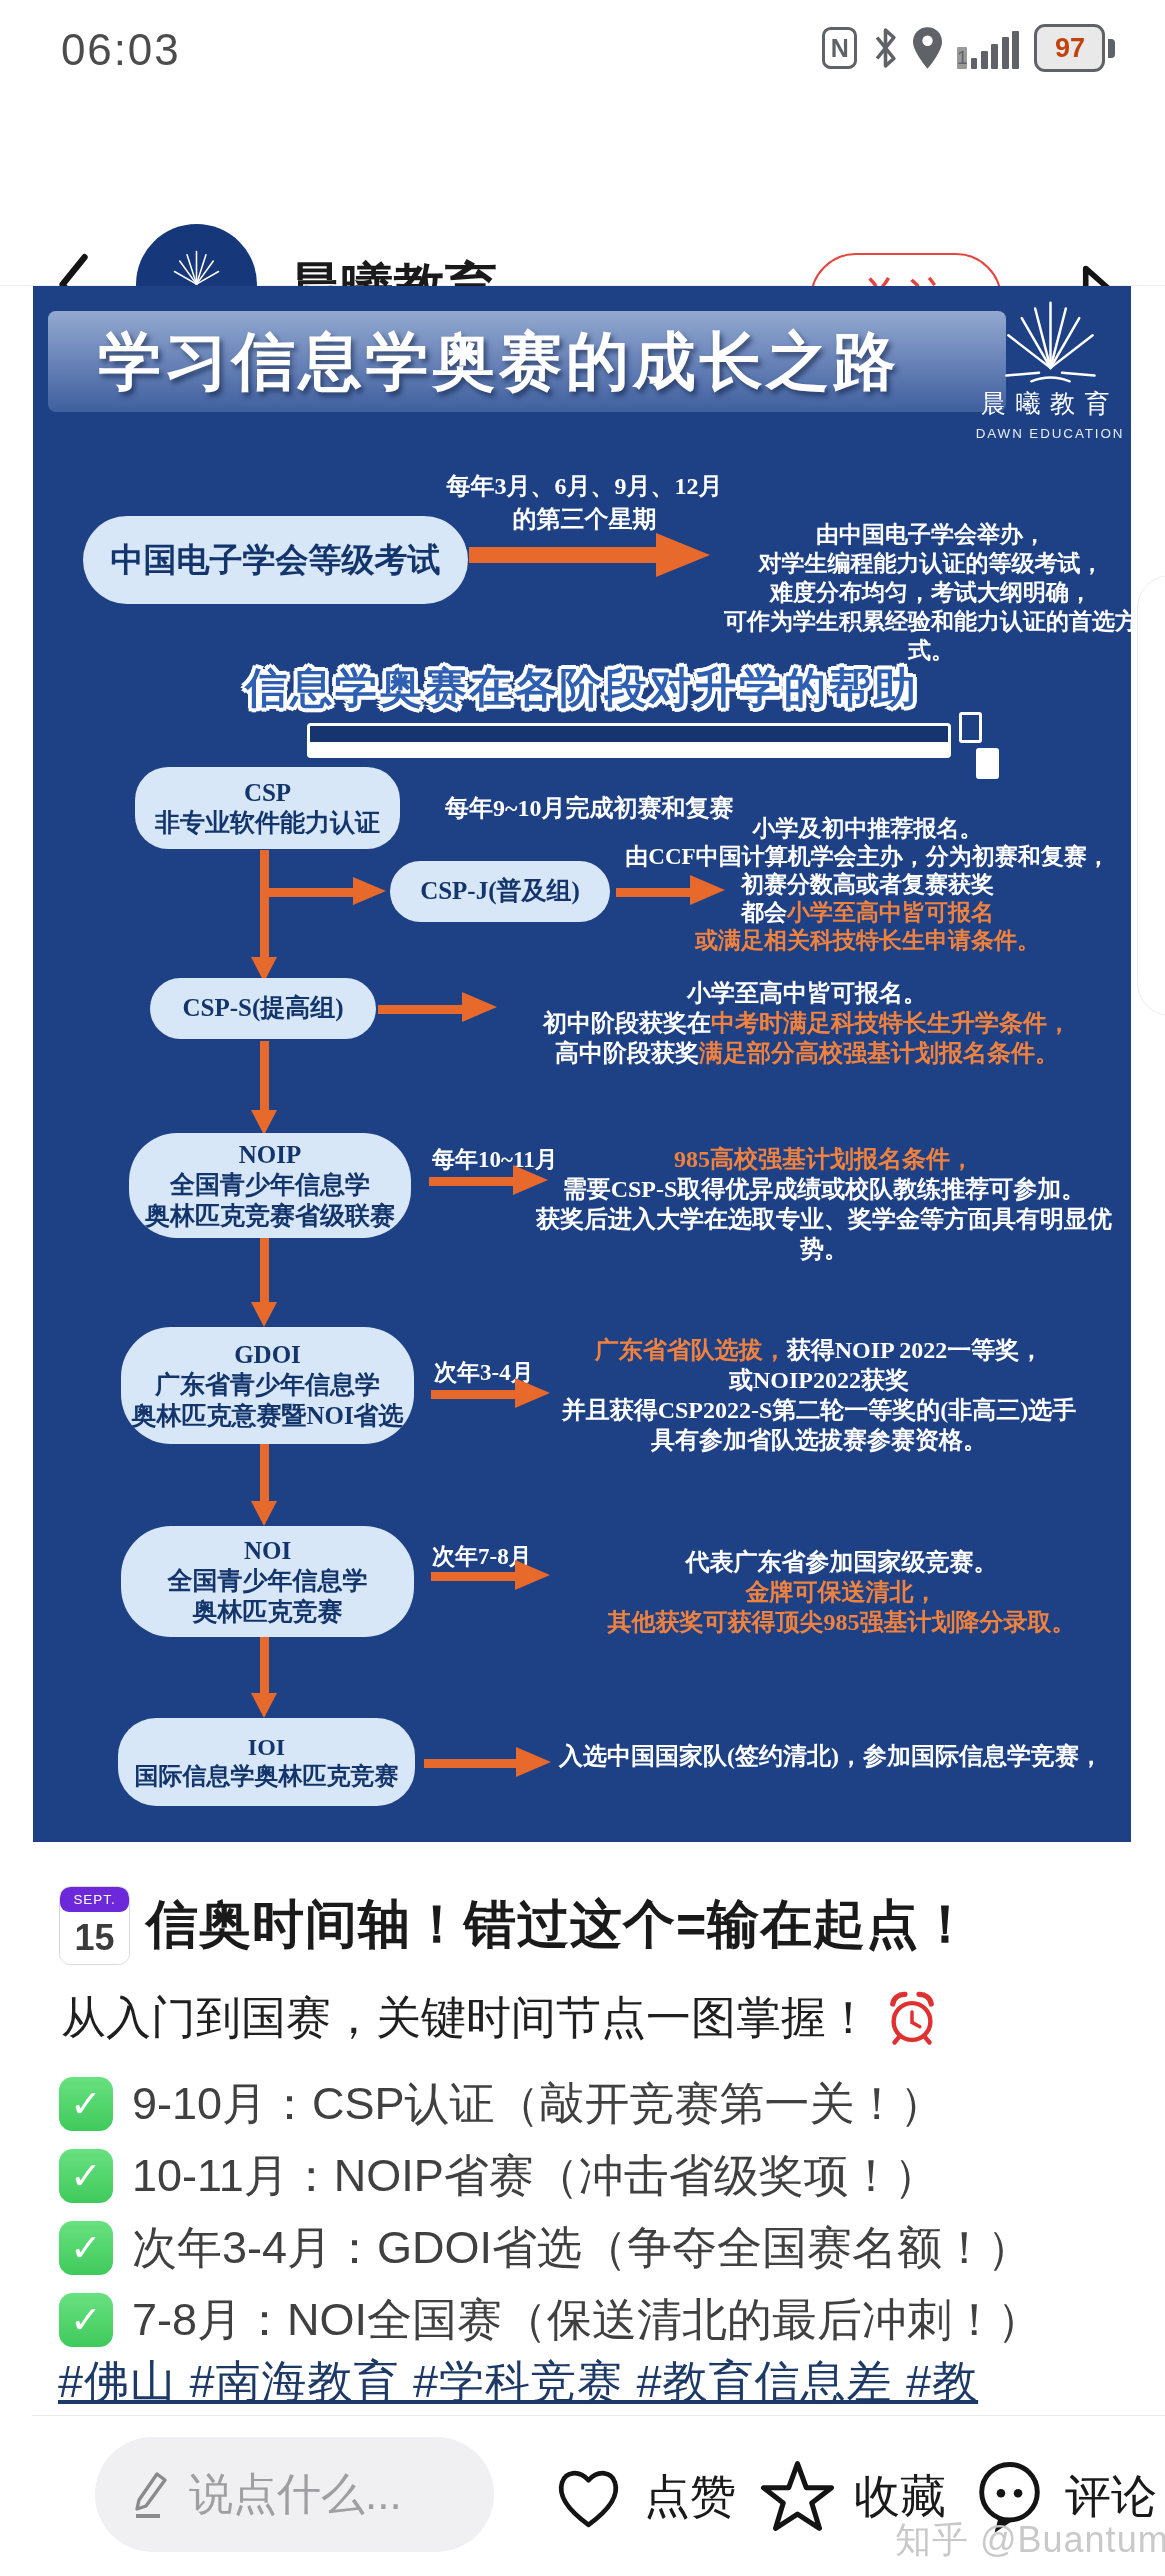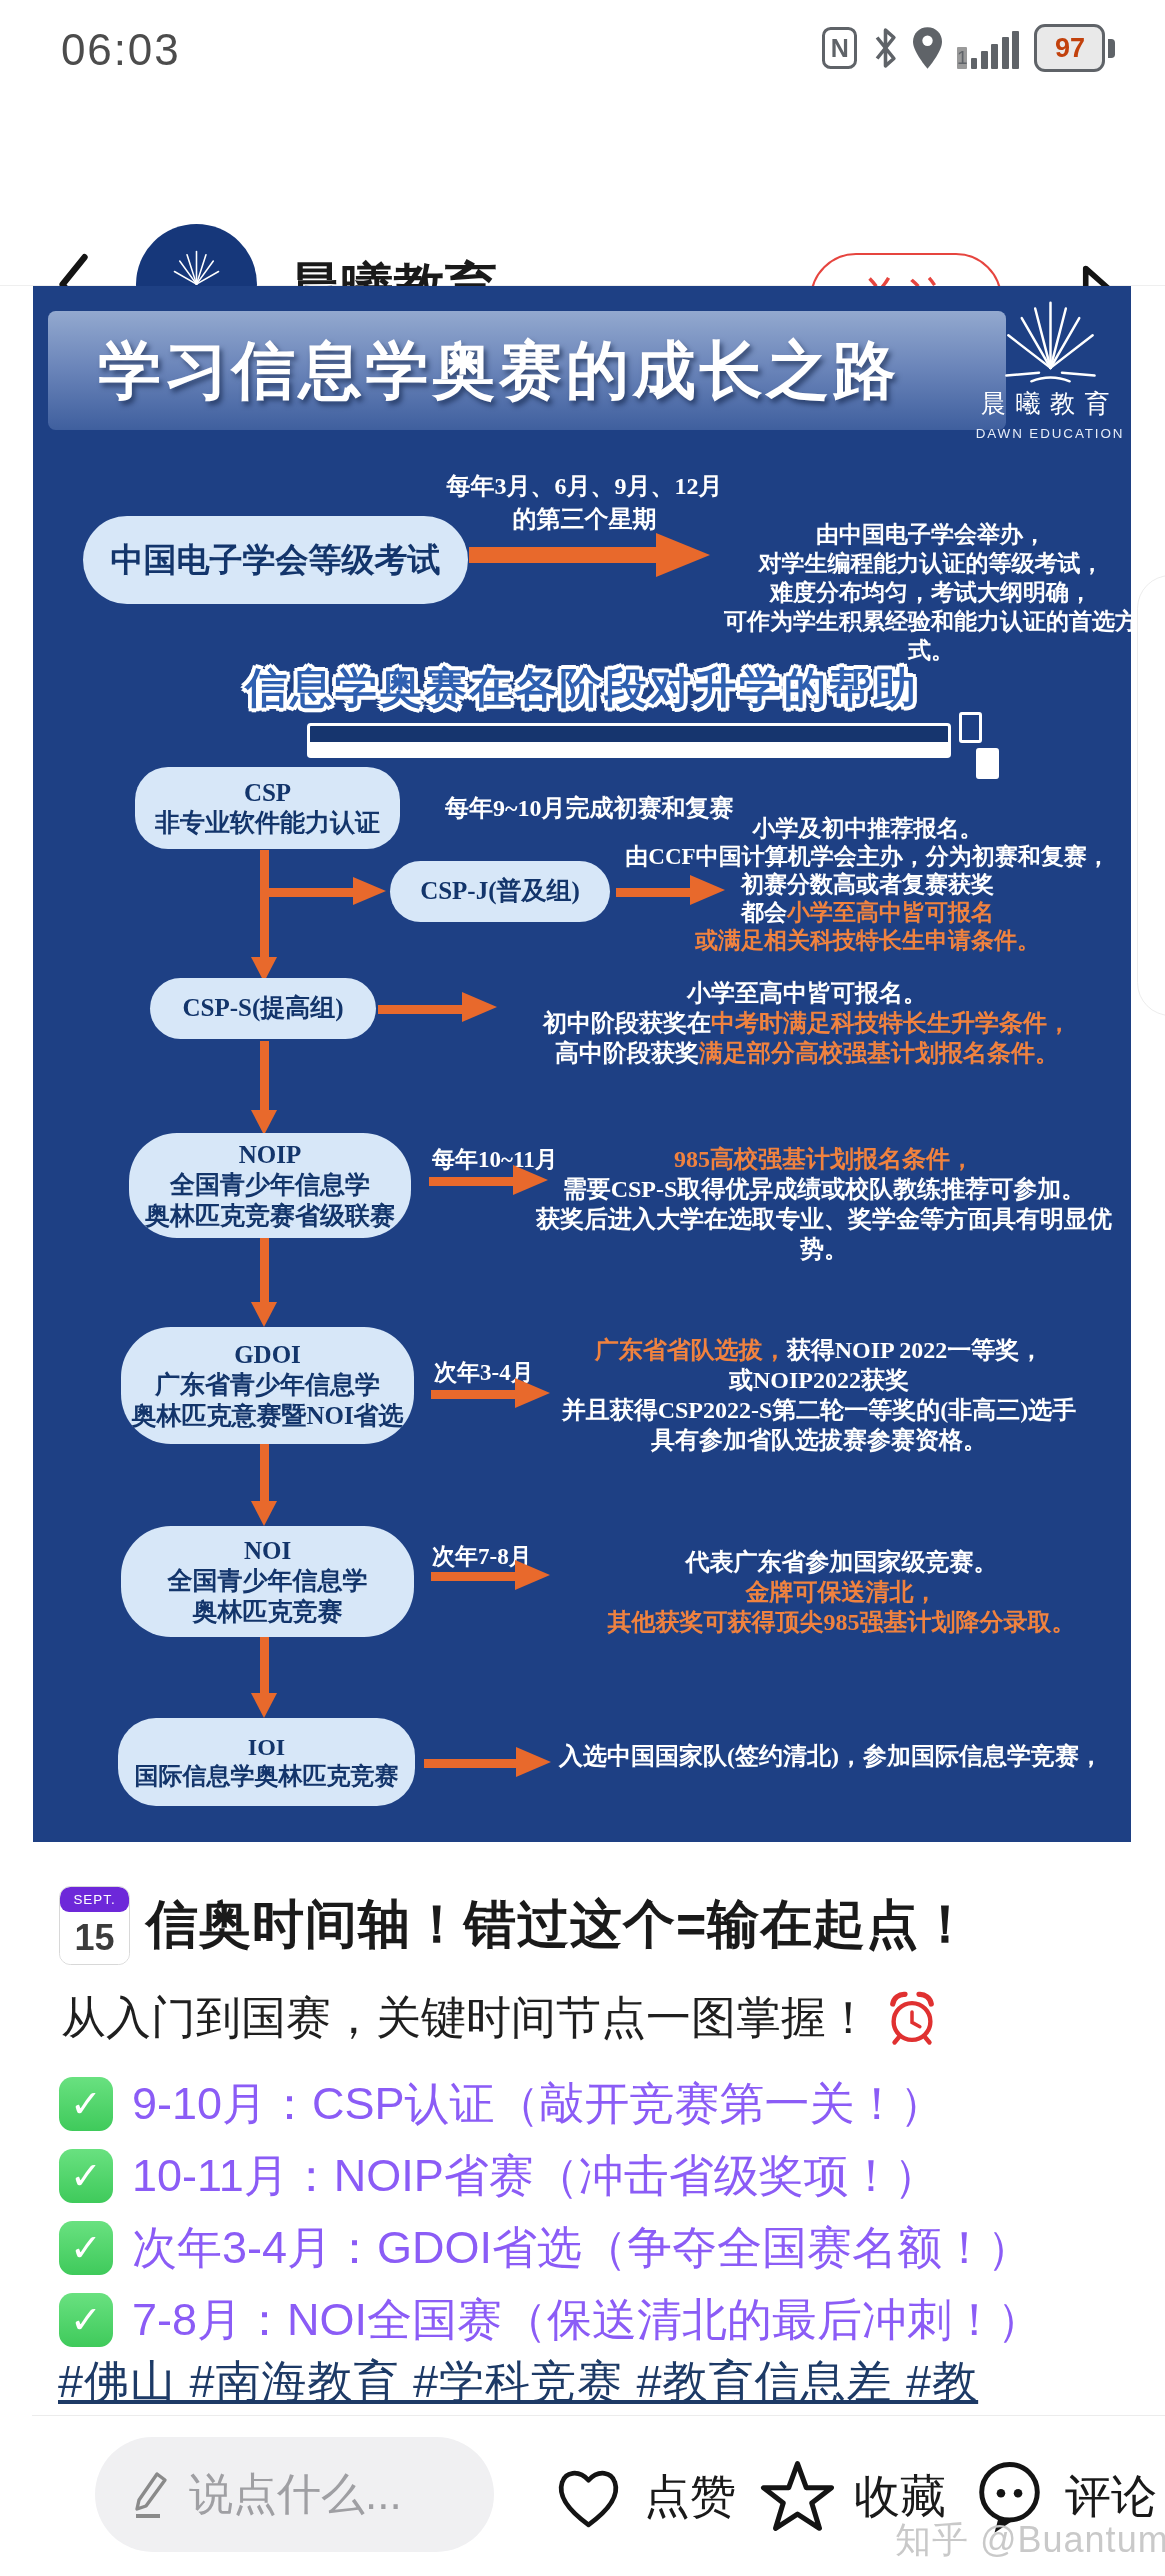--- a/index.html
+++ b/index.html
@@ -33,21 +33,21 @@
   .avatar .av-sub  { font-size:6.7px; color:#cdd8ec; letter-spacing:1px; }
   .author-name { left:289px; top:157px; font-size:52px; font-weight:600; color:#1a1a1a; }
   .follow-btn { left:810px; top:157px; width:192px; height:92px; border:2.9px solid #e6453f; border-radius:46px;
                 background:#fff; display:flex; align-items:center; justify-content:center;
                 font-size:44px; color:#e6453f; letter-spacing:3.8px; }
 
   
   #post-image { left:33px; top:286px; width:1098px; height:1556px; background:#1e4084; overflow:hidden; }
   .scroll-hint { left:1137px; top:575px; width:67px; height:441px; border:1.9px solid #e4e4e4; border-radius:38px; opacity:.7; }
 
-  .ig-title-banner { left:15.3px; top:25px; width:958px; height:119px; border-radius:7.7px;
+  .ig-title-banner { left:15.3px; top:25px; width:958px; height:101px; border-radius:7.7px;
     background:linear-gradient(180deg,#93a9cf 0%,#6d87bb 45%,#3f5f9e 100%);
     display:flex; align-items:center; padding-left:50px; }
   .ig-title { font-size:63px; font-weight:800; color:#ffffff; letter-spacing:3.8px;
               text-shadow:2.9px 3.8px 4.8px rgba(10,25,60,.55); white-space:nowrap; }
   .ig-logo { left:945px; top:11.5px; width:144px; display:flex; flex-direction:column; align-items:center; }
   .ig-logo-name { font-size:25px; color:#fff; letter-spacing:9.6px; margin-top:1.9px; white-space:nowrap; }
   .ig-logo-sub  { font-size:13.4px; color:#e7edf8; letter-spacing:1.9px; margin-top:5.8px; white-space:nowrap; }
 
   .node { position:absolute; background:#d7e7f8; color:#13356b; font-weight:700;
           display:flex; flex-direction:column; align-items:center; justify-content:center;
@@ -75,21 +75,21 @@
   .cal { left:59px; top:44px; width:71px; height:79px; border:1.9px solid #d8d8d8; border-radius:11.5px; overflow:hidden;
          display:flex; flex-direction:column; }
   .cal-top { height:25px; background:#6d28d9; color:#fff; font-size:13.4px; display:flex; align-items:center; justify-content:center; letter-spacing:1px;border-radius:9px; }
   .cal-day { flex:1; background:#fff; color:#3c3c3c; font-size:36px; font-weight:700; display:flex; align-items:center; justify-content:center; }
   .post-title { left:146px; top:48px; font-size:52px; font-weight:700; color:#1a1a1a; letter-spacing:1px; }
   .post-intro { left:61px; top:146px; font-size:45px; color:#1f1f1f; display:flex; align-items:center; gap:13.4px; }
   .tl-item { left:59px; width:1073px; display:flex; align-items:center; gap:19px; }
   .check { width:54px; height:54px; border-radius:13.4px; flex:0 0 54px;
            background:linear-gradient(180deg,#69e180,#3fca5b);
            color:#fff; font-size:38px; font-weight:700; display:flex; align-items:center; justify-content:center; }
-  .tl-text { font-size:45px; color:#8b5cf6; white-space:nowrap; }
+  .tl-text { font-size:45px; color:#404040; white-space:nowrap; }
   .hashtags { left:58px; top:510px; font-size:45px; color:#1d3a66; letter-spacing:1px;text-decoration:underline; }
 
   
   #bottom-bar { left:0; top:2415px; width:1165px; height:161px; background:#fff; border-top:1.9px solid #ececec;margin-left:32px; }
   .comment-input { left:63px; top:21px; width:399px; height:115px; border-radius:58px; background:#f0f0f2;
                    display:flex; align-items:center; padding-left:33px; gap:17px; }
   .comment-input span { font-size:44px; color:#9f9fa3; }
   .bb-group { position:absolute; top:0; height:161px; display:flex; align-items:center; gap:17px; }
   .bb-label { font-size:46px; color:#1a1a1a; }
   .watermark { left:863px; top:100px; font-size:36px; color:#c9c9c9; letter-spacing:1px; }

